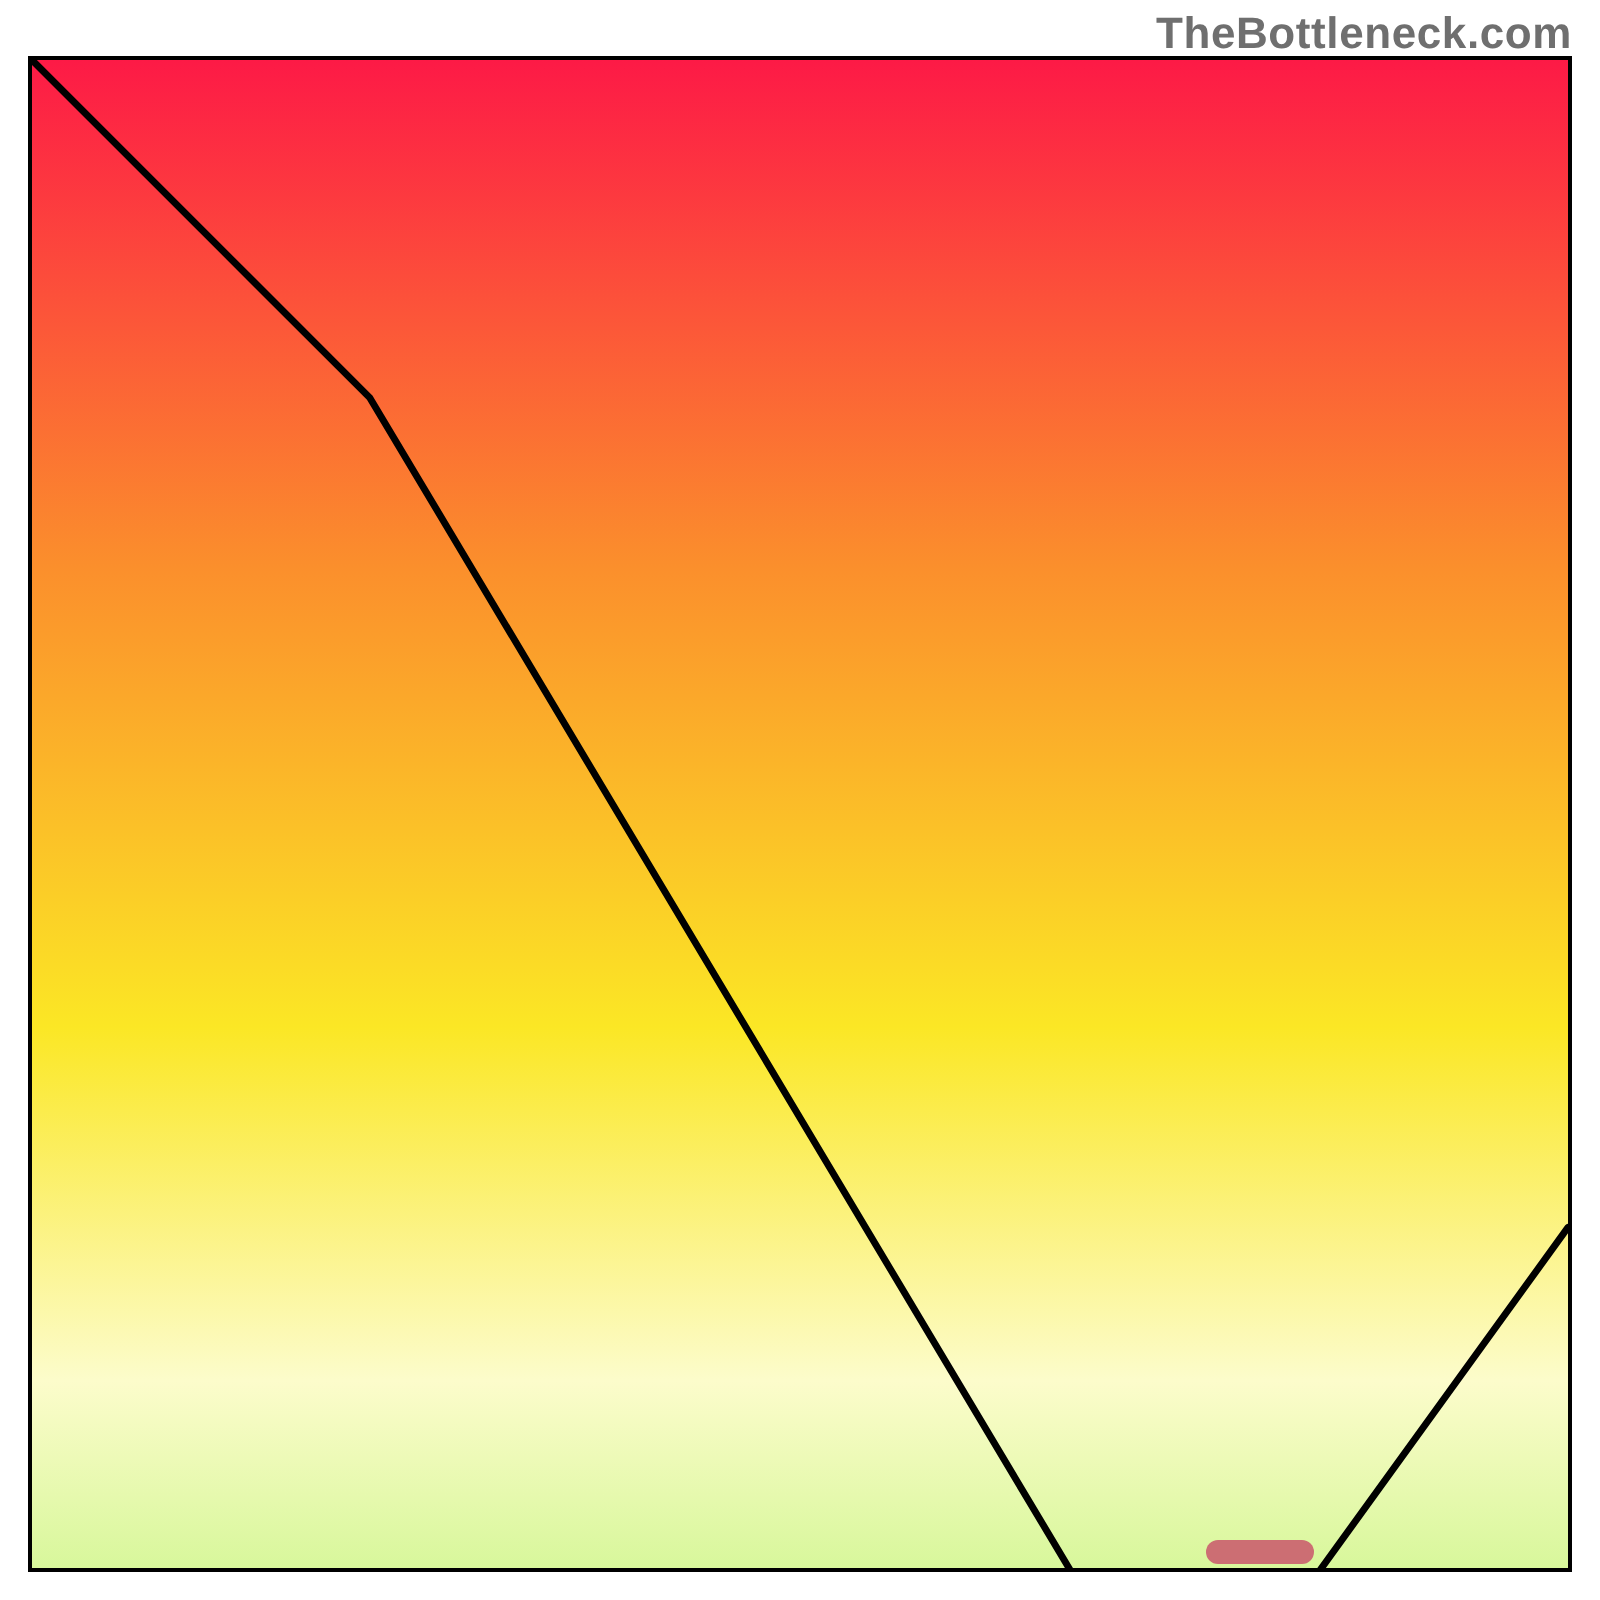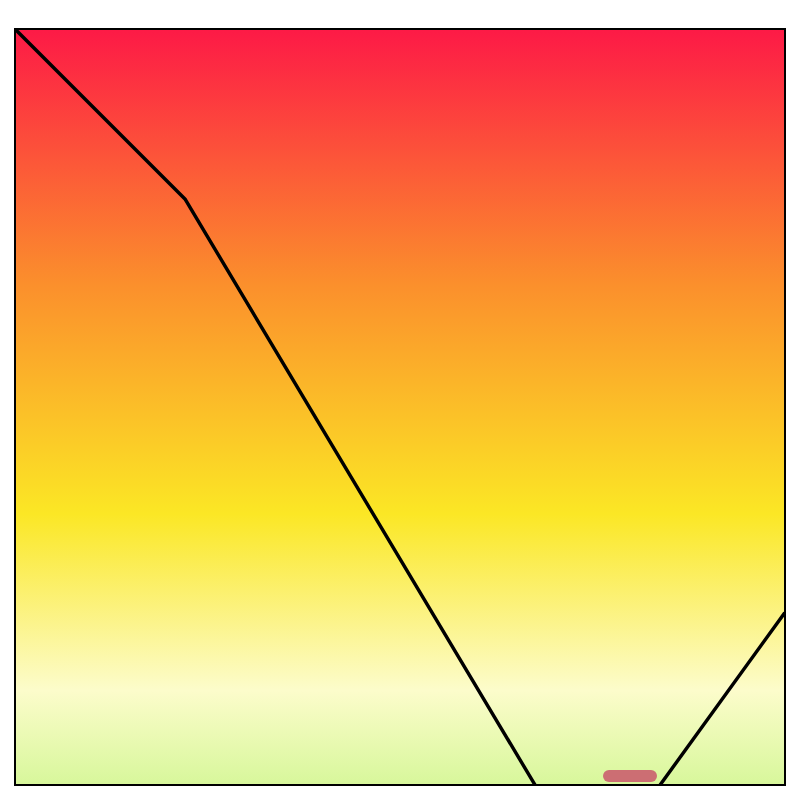--- a/index.html
+++ b/index.html
@@ -48,20 +48,21 @@
     position: absolute;
     height: 12px;
     border-radius: 6px;
     background: #cc6e73;
   }
 </style>
 </head>
 <body>
 
 <div class="wrap">
+  <div class="watermark">TheBottleneck.com</div>
 
   <div class="plot">
     <svg class="gradient" viewBox="0 0 100 100" preserveAspectRatio="none">
       <defs>
         <linearGradient id="bg" x1="0" y1="0" x2="0" y2="1">
             <stop offset="0%" stop-color="#fd1a46"></stop>
             <stop offset="33%" stop-color="#fb8f2c"></stop>
             <stop offset="63%" stop-color="#fbe725"></stop>
             <stop offset="86%" stop-color="#fcfccb"></stop>
             <stop offset="98.5%" stop-color="#d7f79a"></stop>

